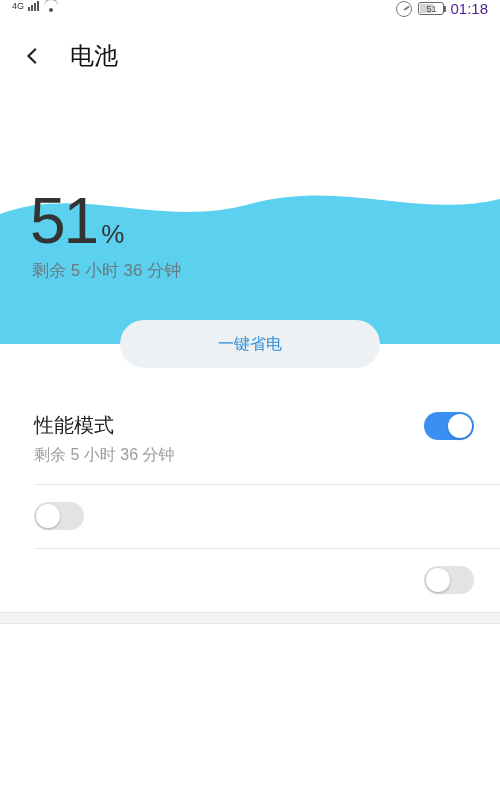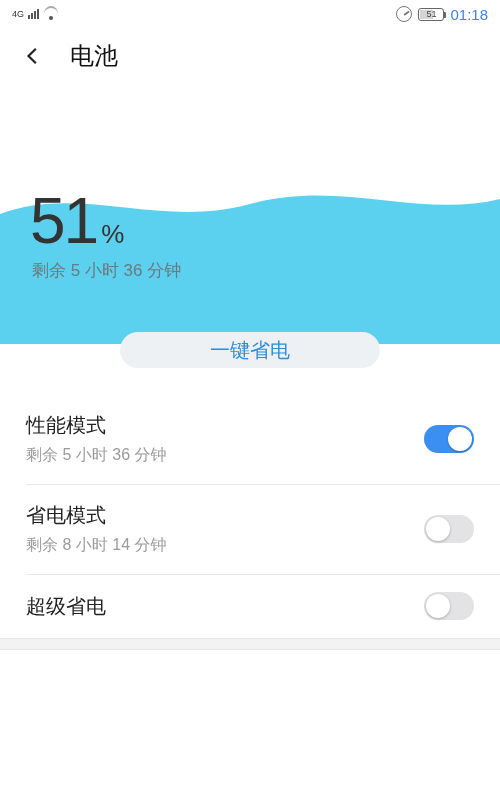--- a/index.html
+++ b/index.html
@@ -1,61 +1,61 @@
 <!DOCTYPE html>
 <html><head>
 <meta charset="utf-8">
 <style>
   * { margin: 0; padding: 0; box-sizing: border-box; }
   html, body { width: 500px; height: 800px; overflow: hidden; font-family: -apple-system, "Helvetica Neue", Arial, sans-serif; background: #fafafa; }
   .screen { width: 500px; height: 800px; background: #ffffff; position: relative; }
 
   
-  .status-bar { height: 28px; display: flex; align-items: center; justify-content: space-between; padding: 0 12px; font-size: 13px; color: #333; }
+  .status-bar { height: 28px; display: flex; align-items: flex-start; justify-content: space-between; padding: 0 12px; font-size: 13px; color: #333; }
   .status-left { display: flex; align-items: center; gap: 4px; }
   .status-right { display: flex; align-items: center; gap: 6px; }
   .sig-4g { font-size: 9px; line-height: 9px; letter-spacing: 0; }
   .bars { display:inline-flex; align-items:flex-end; gap:1px; }
   .bars i { display:block; width:2px; background:#555; }
   .bars i:nth-child(1){height:4px;} .bars i:nth-child(2){height:6px;} .bars i:nth-child(3){height:8px;} .bars i:nth-child(4){height:10px;}
   .wifi { position:relative; width:16px; height:12px; }
   .wifi::before { content:""; position:absolute; left:50%; bottom:0; transform:translateX(-50%); width:4px; height:4px; border-radius:50%; background:#555; }
   .wifi::after { content:""; position:absolute; left:50%; bottom:-2px; transform:translateX(-50%); width:14px; height:14px; border:2px solid #555; border-bottom:none; border-left:none; border-right:none; border-radius:50% 50% 0 0; opacity:.5; }
 
   .speed-icon { width:16px; height:16px; border:1.5px solid #777; border-radius:50%; position:relative; background:#fff; }
   .speed-icon::after{ content:""; position:absolute; left:50%; top:50%; width:6px; height:1.5px; background:#777; transform-origin:left center; transform:rotate(-35deg); }
 
   .battery { width:26px; height:13px; border:1.2px solid #666; border-radius:3px; position:relative; display:flex; align-items:center; justify-content:center; }
   .battery::after{ content:""; position:absolute; right:-3px; top:3px; width:2px; height:6px; background:#666; border-radius:0 1px 1px 0; }
   .battery .lvl { position:absolute; left:1px; top:1px; bottom:1px; background:#666; opacity:.28; }
   .battery .pct { font-size:9px; color:#444; position:relative; }
 
-  .time { font-size:15px; color:#3b82f6; }
+  .time { font-size:15px; color:#4c1d95; }
 
   
   .header { height: 56px; display:flex; align-items:center; padding: 0 20px; gap: 22px; }
   .back-btn { width:28px; height:28px; display:flex; align-items:center; justify-content:center; cursor:pointer; }
   .back-btn svg { width:22px; height:22px; stroke:#222; stroke-width:2.4; fill:none; }
   .title { font-size:24px; font-weight:500; color:#111; }
 
   
   .wave-panel { position:relative; height: 260px; background: #ffffff; overflow:visible; }
   .wave-fill { position:absolute; left:0; right:0; bottom:0; height:130px; background:#5cd0ef; }
   .wave-svg { position:absolute; left:0; right:0; bottom:110px; width:100%; height:60px; }
   .batt-big { position:absolute; left:30px; top:100px; display:flex; align-items:baseline; color:#333; }
   .batt-big .num { font-size:64px; font-weight:400; letter-spacing:-2px; }
   .batt-big .pct { font-size:26px; margin-left:4px; font-weight:400; }
   .remaining-main { position:absolute; left:32px; top:175px; font-size:17px; color:#6b7a7e; }
 
   
-  .onekey { position:absolute; left:50%; transform:translateX(-50%); bottom:-24px; width:260px; height:36px; background:#edf1f4; border-radius:24px; display:flex; align-items:center; justify-content:center; color:#2f8dd6; font-size:20px; font-weight:500; cursor:pointer; border:none; }
+  .onekey { position:absolute; left:50%; transform:translateX(-50%); bottom:-24px; width:260px; height:48px; background:#edf1f4; border-radius:24px; display:flex; align-items:center; justify-content:center; color:#2f8dd6; font-size:16px; font-weight:500; cursor:pointer; border:none; }
 
   
   .list { margin-top: 50px; }
-  .row { padding: 18px 26px; display:flex; align-items:center; position:relative; }
+  .row { padding: 18px 26px; display:flex; align-items:flex-start; position:relative;margin-left:8px; }
   .row + .row::before { content:""; position:absolute; left:26px; right:0; top:0; height:1px; background:#e8e8e8; }
   .row .textcol { flex:1; }
   .row-title { font-size:20px; color:#222; }
   .row-sub { font-size:16px; color:#9b9b9b; margin-top:6px; }
   .chevron svg{ width:14px; height:20px; stroke:#bcbcbc; stroke-width:2.5; fill:none; }
 
   
   .toggle { width:50px; height:28px; border-radius:14px; position:relative; cursor:pointer; transition:background .2s; }
   .toggle .knob { position:absolute; top:2px; width:24px; height:24px; border-radius:50%; background:#fff; box-shadow:0 1px 3px rgba(0,0,0,.25); transition:left .2s; }
   .toggle.on { background:#3b8ff3; }
@@ -119,32 +119,27 @@
       <div class="textcol">
         <div class="row-title">性能模式</div>
         <div class="row-sub">剩余 5 小时 36 分钟</div>
       </div>
       <div class="toggle on">
           <div class="knob"></div>
         </div>
     </div>
 
     <div class="row">
-      <div class="textcol">
-        <div class="row-title">省电模式</div>
-        <div class="row-sub">剩余 8 小时 14 分钟</div>
-      </div>
       <div class="toggle off">
           <div class="knob"></div>
         </div>
     </div>
 
     <div class="row">
       <div class="textcol">
-        <div class="row-title">超级省电</div>
       </div>
       <div class="toggle off">
           <div class="knob"></div>
         </div>
     </div>
 
   </div>
 
   <div class="sep-thick"></div>
 

